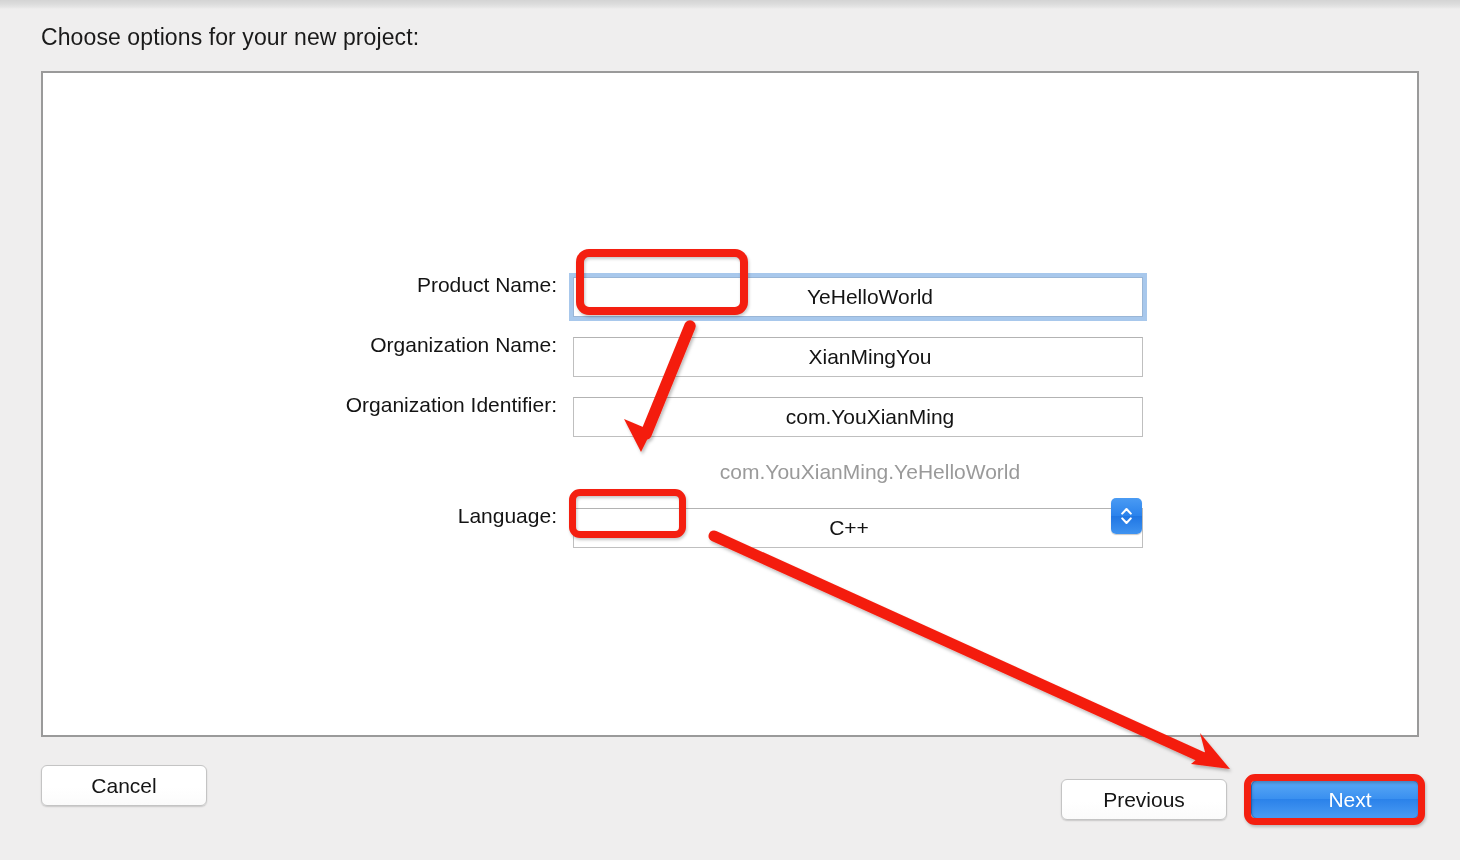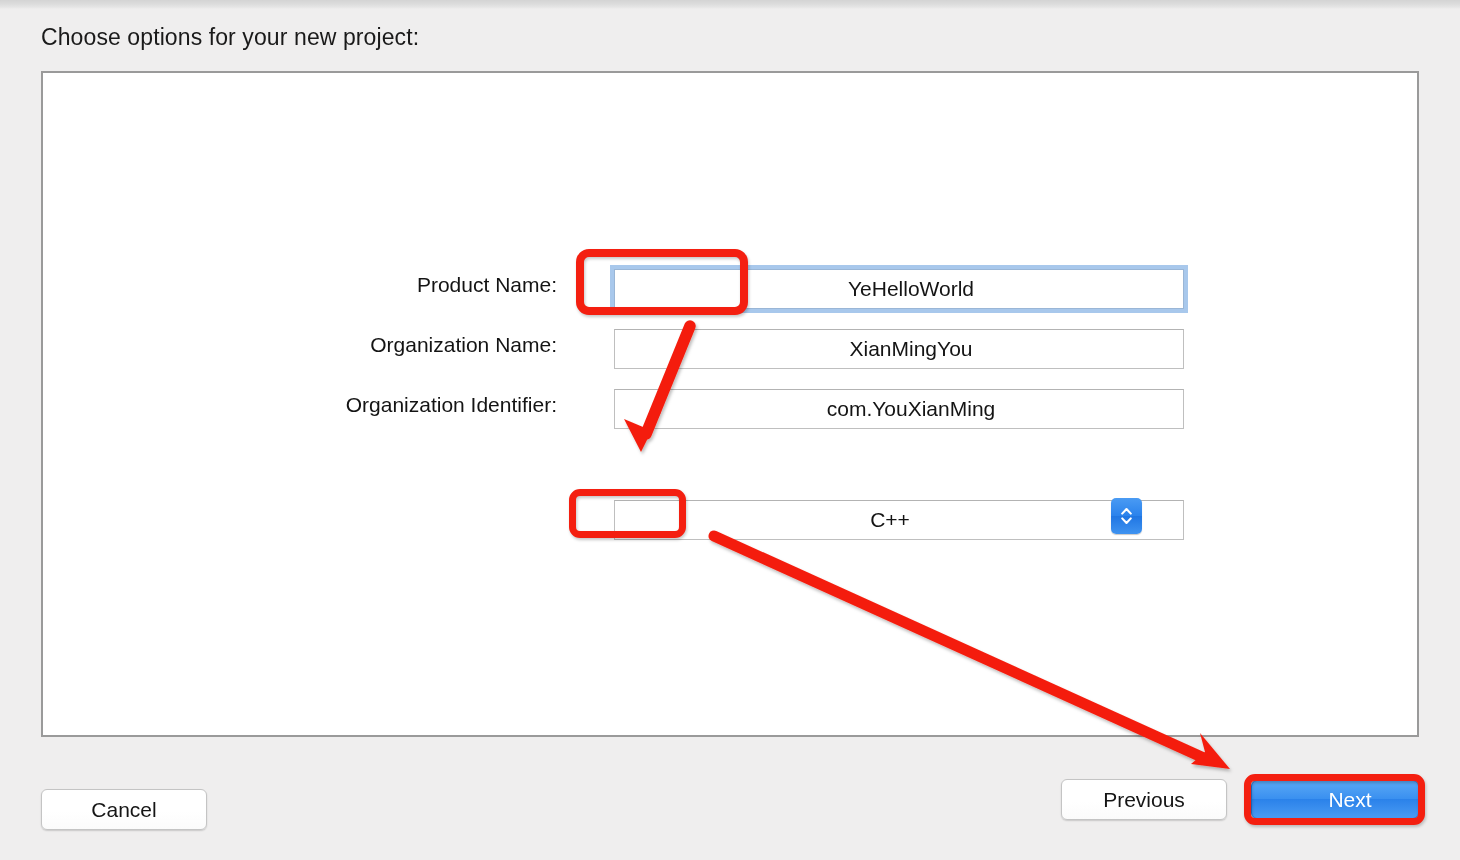--- a/index.html
+++ b/index.html
@@ -75,34 +75,33 @@
   .label-col {
     position: absolute;
     left: 0;
     width: 557px;
     top: 0;
     height: 40px;
   }
   .field {
     position: absolute;
     left: 573px;
-    top: 4px;
+    top: 12px;
     width: 570px;
     height: 40px;
     box-sizing: border-box;
     background: #ffffff;
     border: 1px solid #bfbfbf;
     border-top-color: #b3b3b3;
     font-size: 21px;
     color: #141414;
     line-height: 38px;
     padding-left: 24px;
     white-space: nowrap;
     overflow: hidden;
-    margin-left: 41px;
   }
   .field.focused {
     outline: 4px solid #a8c8ec;
     border-color: #9ab6d6;
   }
   .field.plain {
     border: none;
     background: transparent;
     color: #9a9a9a;
     line-height: 40px;
@@ -154,21 +153,21 @@
     color: #151515;
     box-shadow: 0 1px 1.5px rgba(0,0,0,0.16);
   }
   .btn-primary {
     background: linear-gradient(to bottom, #5aa8f5 0%, #3a90f0 48%, #2b82ea 50%, #4a9bf3 100%);
     border: 1px solid #2473cf;
     color: #ffffff;
     box-shadow: 0 1px 1.5px rgba(0,0,0,0.18);
     padding-left: 30px;
   }
-  #btn-cancel   { left: 41px;   top: 789px; width: 166px; height: 41px; }
+  #btn-cancel   { left: 41px;   top: 765px; width: 166px; height: 41px; }
   #btn-previous { left: 1061px; top: 779px; width: 166px; height: 41px; text-align: right; }
   #btn-next     { left: 1251px; top: 780px; width: 168px; height: 39px; }
 
   
   .annot-rect {
     position: absolute;
     border: 8px solid #f41f10;
     border-radius: 13px;
     box-sizing: border-box;
     filter: drop-shadow(1px 2px 1.5px rgba(0,0,0,0.22));
@@ -211,23 +210,27 @@
   </div>
 
   <div class="row" id="row-orgid">
     <div class="label-col">
       <span class="row-label">Organization Identifier:</span>
     </div>
     <div class="field">com.YouXianMing</div>
   </div>
 
   <div class="row" id="row-bundleid">
+    <div class="field plain">com.YouXianMing.YeHelloWorld</div>
   </div>
 
   <div class="row" id="row-language">
+    <div class="label-col">
+      <span class="row-label">Language:</span>
+    </div>
     <div class="field popup">C++</div>
     <div id="language-stepper">
       <svg width="15" height="22" viewBox="0 0 15 22" aria-hidden="true">
         <polyline points="3.2,8.6 7.5,4.0 11.8,8.6" fill="none" stroke="#ffffff" stroke-width="2.1" stroke-linecap="round" stroke-linejoin="round"></polyline>
         <polyline points="3.2,13.4 7.5,18.0 11.8,13.4" fill="none" stroke="#ffffff" stroke-width="2.1" stroke-linecap="round" stroke-linejoin="round"></polyline>
       </svg>
     </div>
   </div>
 
 </div>

